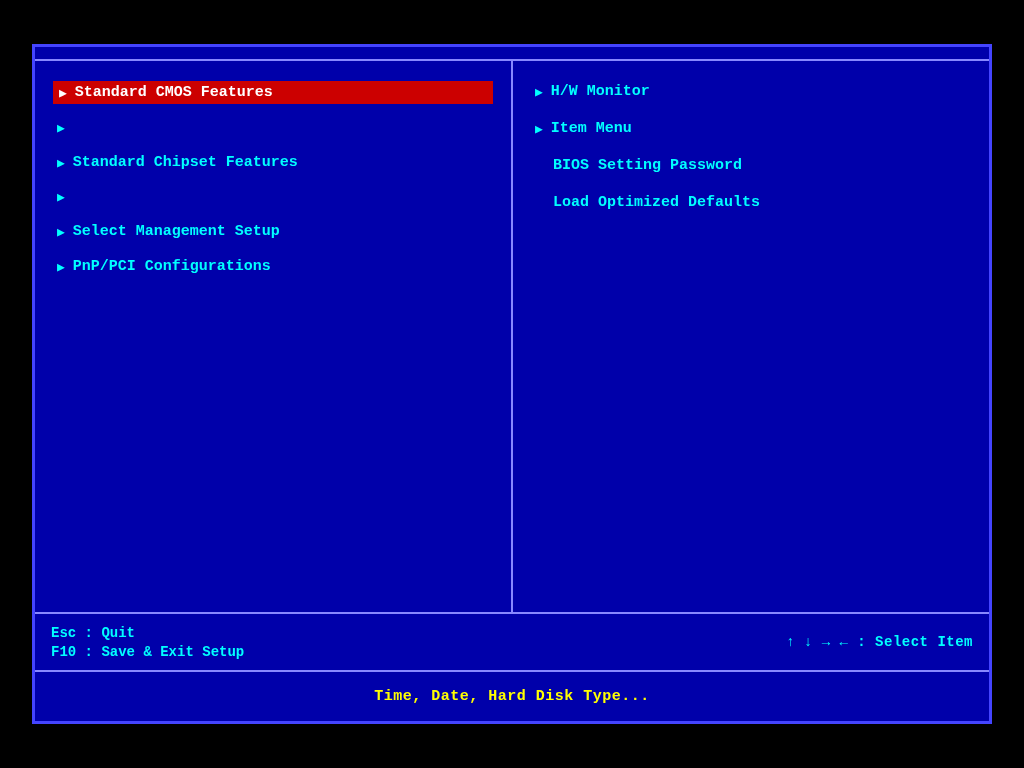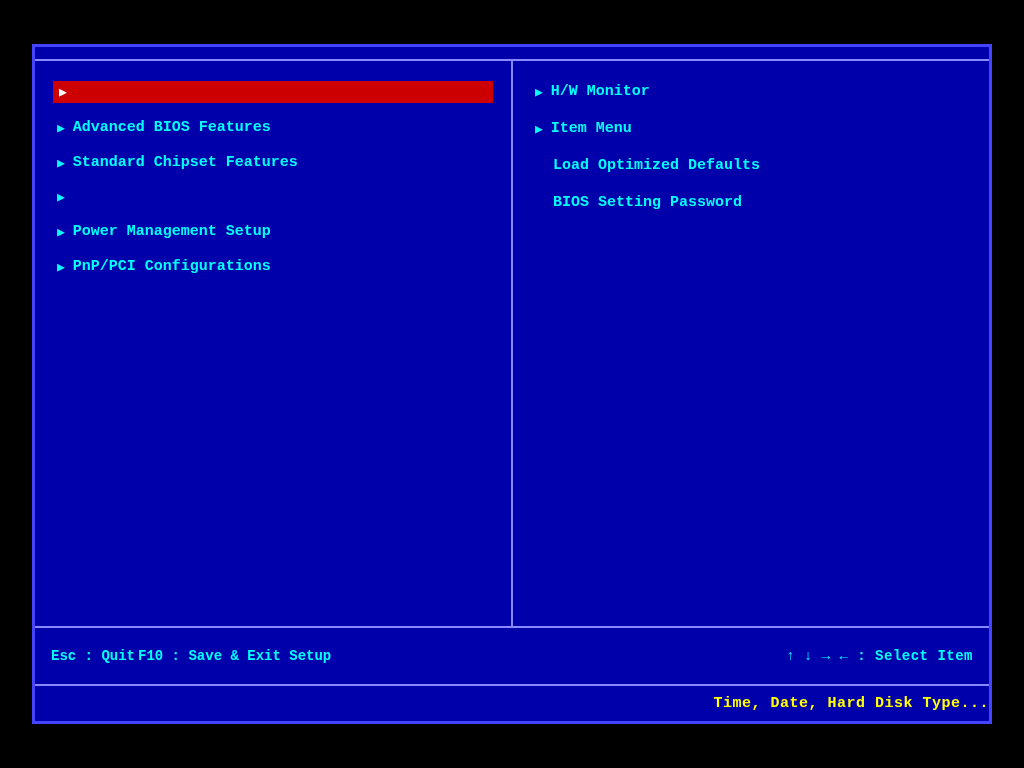--- a/index.html
+++ b/index.html
@@ -100,96 +100,96 @@
       padding: 6px 16px;
       display: flex;
       align-items: center;
       justify-content: space-between;
       border-bottom: 2px solid #8888ff;
       min-height: 58px;
     }
 
     .status-left {
       display: flex;
-      flex-direction: row;
+      flex-direction: column;
       gap: 3px;
     }
 
     .status-text {
       font-size: 14px;
       font-weight: bold;
       color: #00ffff;
     }
 
     .status-right {
       font-size: 14px;
       font-weight: bold;
       color: #00ffff;
       letter-spacing: 0.5px;
     }
 
     .bios-description {
       background-color: #0000aa;
-      text-align: right;
-      padding: 9px 0;
+      text-align: center;
+      padding: 16px 0;
       font-size: 15px;
       font-weight: bold;
       color: #ffff00;
       letter-spacing: 0.5px;
     }
   </style>
 </head>
 <body>
 
 <div class="bios-screen">
   <div class="bios-title-bar"></div>
 
   <div class="bios-main">
 
     <div class="bios-left">
 
     <div class="menu-item selected">
           <span class="arrow">▶</span>
-        </div>
-        <div class="menu-item">
-          <span class="arrow">▶</span>
-          <span>Advanced BIOS Features</span>
+          <span>Standard CMOS Features</span>
+        </div>
+        <div class="menu-item">
+          <span class="arrow">▶</span>
         </div>
         <div class="menu-item">
           <span class="arrow">▶</span>
           <span>Standard Chipset Features</span>
         </div>
         <div class="menu-item">
           <span class="arrow">▶</span>
         </div>
         <div class="menu-item">
           <span class="arrow">▶</span>
-          <span>Power Management Setup</span>
+          <span>Select Management Setup</span>
         </div>
         <div class="menu-item">
           <span class="arrow">▶</span>
           <span>PnP/PCI Configurations</span>
         </div>
       </div>
 
     <div class="bios-right">
 
     <div class="menu-item">
           <span class="arrow">▶</span>
           <span>H/W Monitor</span>
         </div>
         <div class="menu-item">
           <span class="arrow">▶</span>
           <span>Item Menu</span>
+        </div>
+        <div class="menu-item-plain">
+          <span>BIOS Setting Password</span>
         </div>
         <div class="menu-item-plain">
           <span>Load Optimized Defaults</span>
-        </div>
-        <div class="menu-item-plain">
-          <span>BIOS Setting Password</span>
         </div>
       </div>
   </div>
 
   <div class="bios-status-bar">
     <div class="status-left">
       <span class="status-text">Esc : Quit</span>
       <span class="status-text">F10 : Save &amp; Exit Setup</span>
     </div>
     <div class="status-right">↑ ↓ → ←  : Select Item</div>

